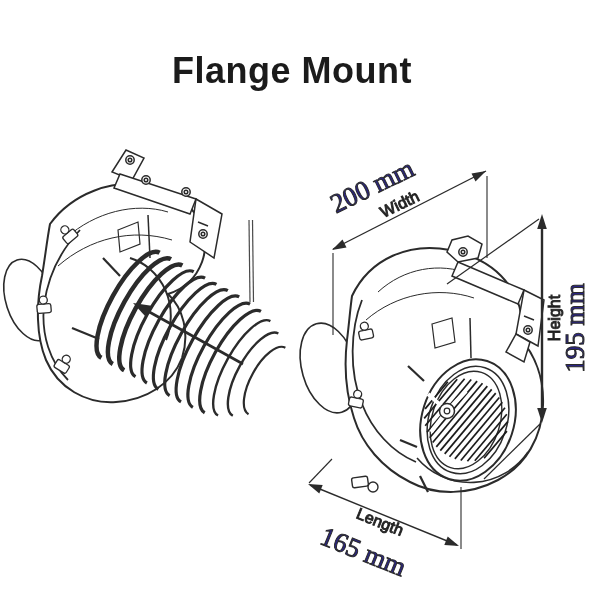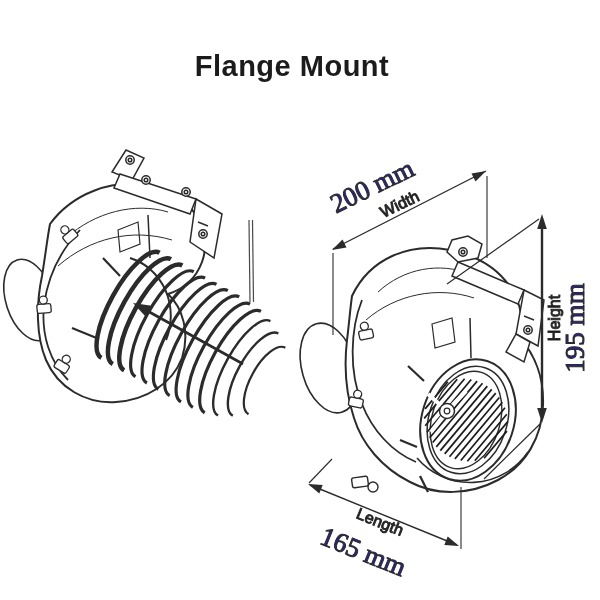--- a/index.html
+++ b/index.html
@@ -1,19 +1,19 @@
 <!DOCTYPE html>
 <html><head>
 <meta charset="utf-8">
 <style>
   html,body{margin:0;padding:0;background:#ffffff;}
   .canvas{position:relative;width:600px;height:600px;background:#ffffff;overflow:hidden;
           font-family:"Liberation Sans", sans-serif;}
   .title{position:absolute;top:50px;left:0;width:584px;margin:0;text-align:center;
-         font-size:29px;font-weight:bold;color:#1b1b1b;letter-spacing:0.5px;
+         font-size:36px;font-weight:bold;color:#1b1b1b;letter-spacing:0.5px;
          font-family:"Liberation Sans", sans-serif;}
   svg{position:absolute;left:0;top:0;}
   .art{stroke:#2b2b2b;fill:none;}
   .label-sans{font-family:"Liberation Sans", sans-serif;font-size:16px;fill:#121212;}
   .value-serif{font-family:"Liberation Serif", serif;font-size:27px;}
 </style>
 </head>
 <body>
 
 <div class="canvas">

